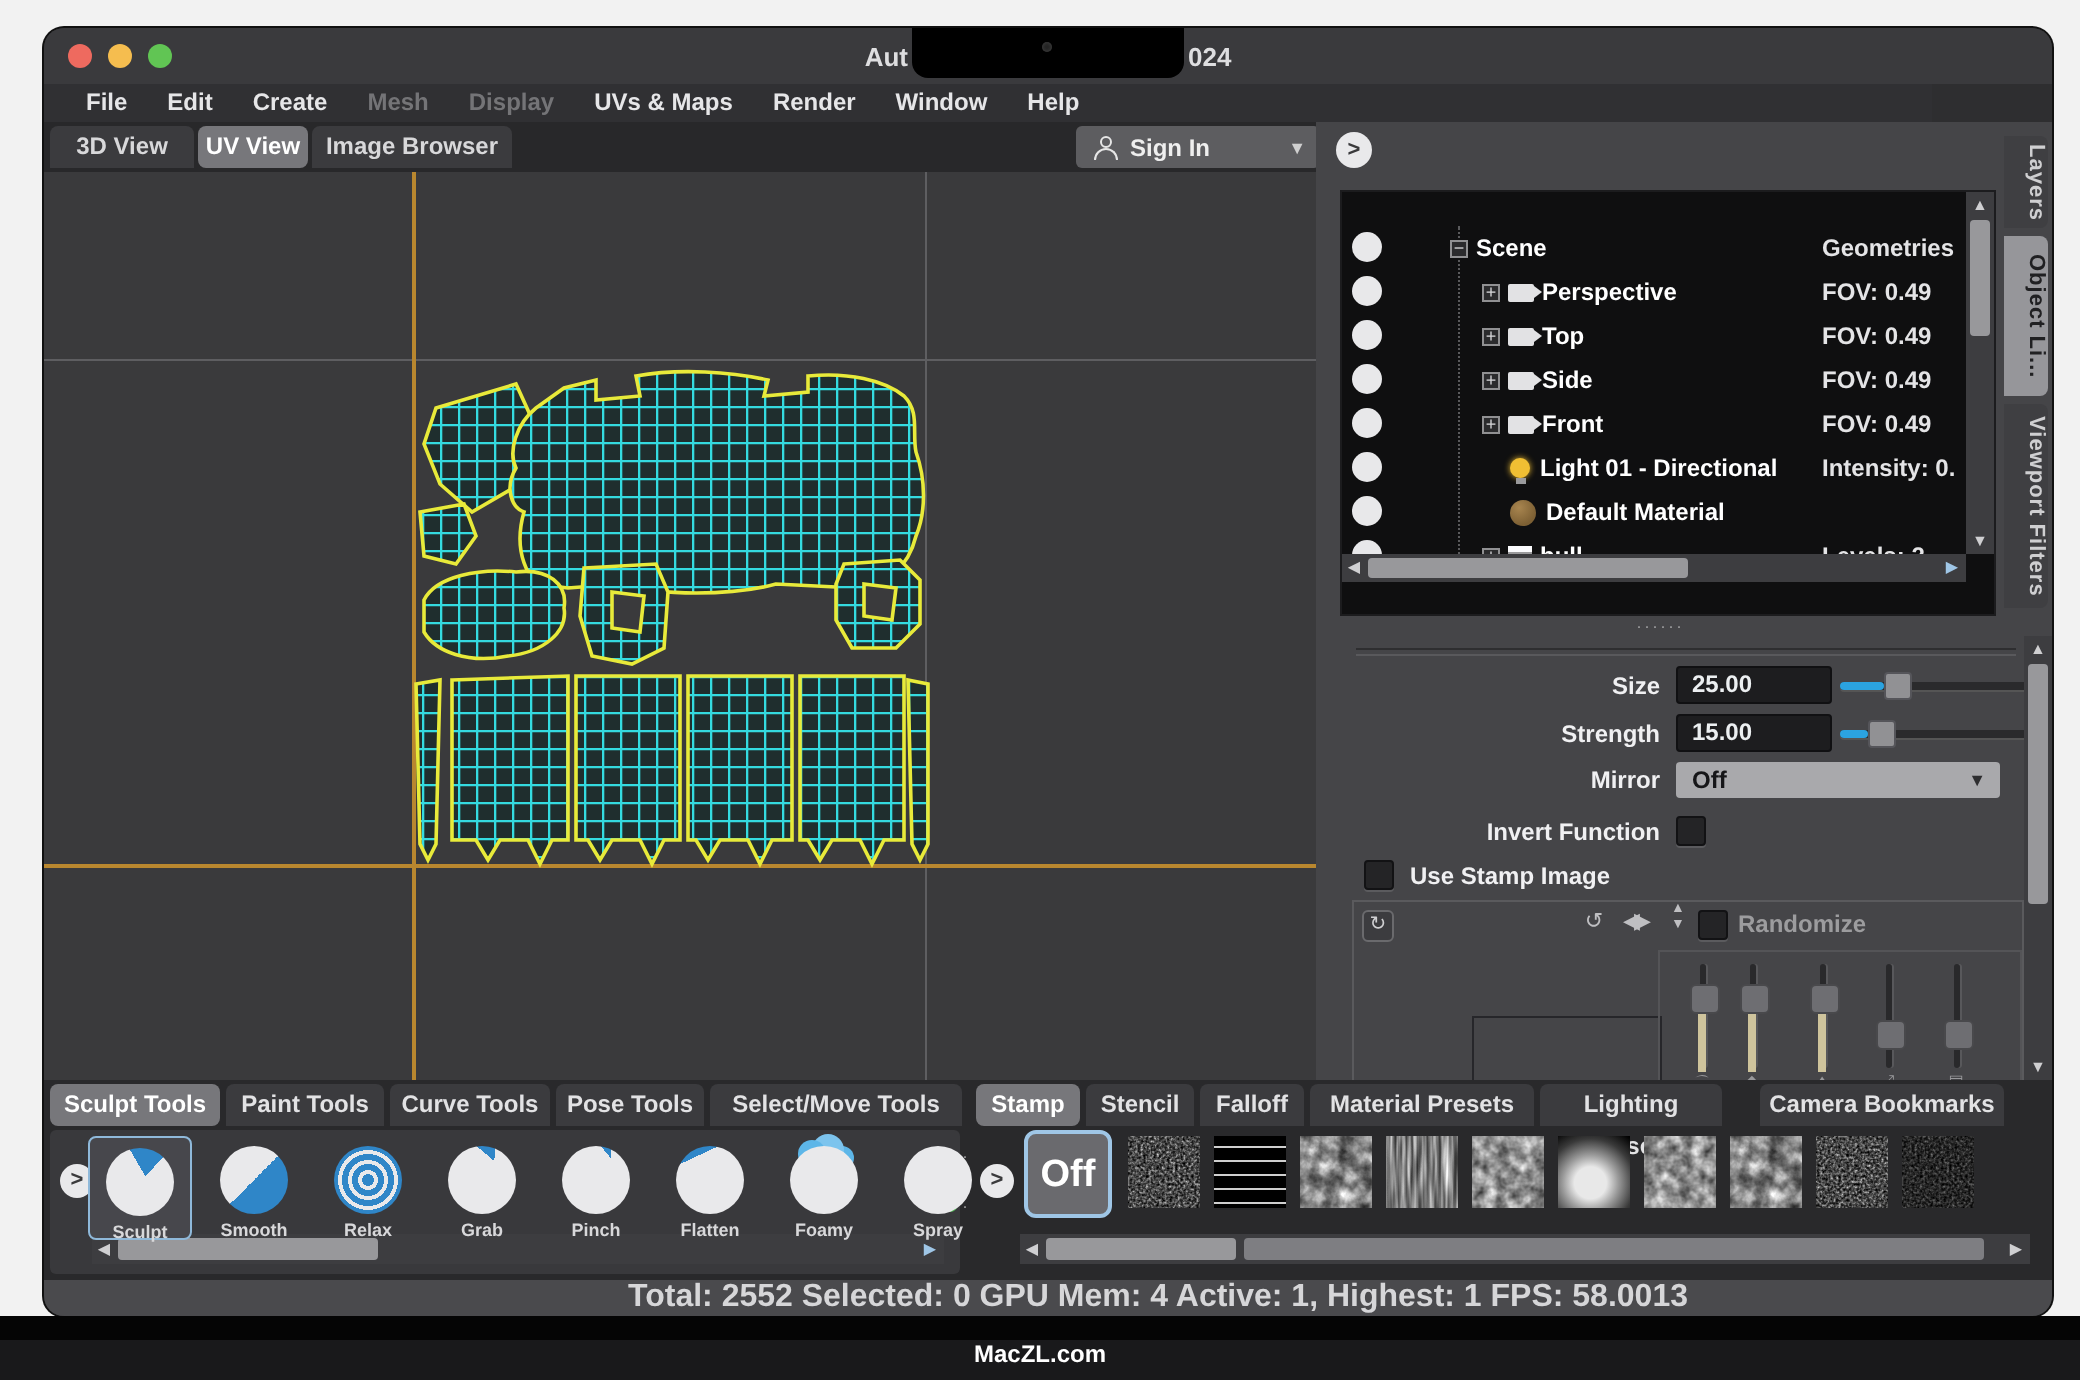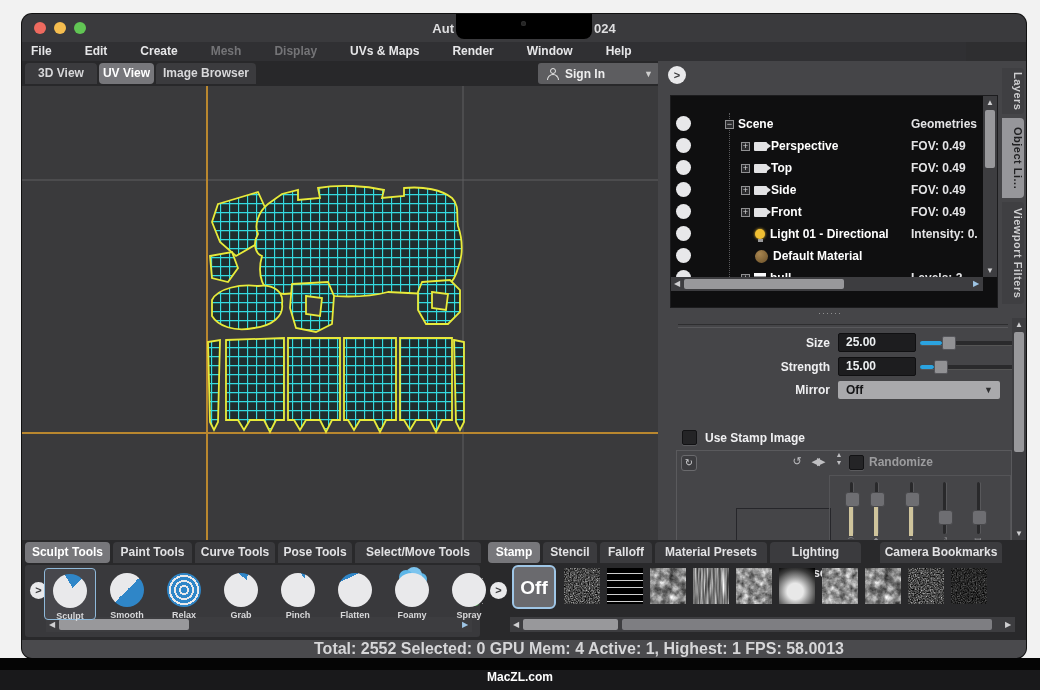--- a/index.html
+++ b/index.html
@@ -5,21 +5,21 @@
   html,body{margin:0;padding:0;}
   body{width:1040px;height:690px;position:relative;background:#f2f2f2;font-family:"Liberation Sans","DejaVu Sans",sans-serif;overflow:hidden;}
   .abs{position:absolute;}
   
   #window{left:22px;top:14px;width:1004px;height:644px;background:#2e2e30;border-radius:10px;overflow:hidden;box-shadow:0 0 0 1px #111;}
   #titlebar{left:0;top:0;width:1004px;height:28px;background:#3a3a3d;}
   .tl{width:12px;height:12px;border-radius:50%;top:8px;}
   #title-wrap{left:0;top:0;width:1004px;height:28px;display:flex;align-items:center;justify-content:center;gap:2px;color:#dedee0;font-size:13px;font-weight:700;text-align:right;}
   #notch{width:136px;height:25px;background:#000;border-radius:0 0 8px 8px;position:relative;top:-2px;}
   #notch .cam{position:absolute;left:50%;top:7px;width:5px;height:5px;margin-left:-3px;border-radius:50%;background:#222;box-shadow:0 0 2px #444 inset;}
-  #menubar{left:0;top:28px;width:944px;height:19px;background:#303033;display:flex;align-items:center;padding-left:0;box-sizing:border-box;gap:15px;}
+  #menubar{left:0;top:28px;width:944px;height:19px;background:#303033;display:flex;align-items:center;padding-left:12px;box-sizing:border-box;gap:2px;}
   .menu-item{color:#e6e6e8;font-size:12px;font-weight:700;padding:0 9px;line-height:19px;}
   .menu-item.disabled{color:#747477;}
   #tabband{left:0;top:47px;width:1004px;height:25px;background:#28282a;}
   .vtab{top:2px;height:21px;background:#3b3b3e;color:#d8d8da;font-size:12px;font-weight:700;line-height:21px;text-align:center;border-radius:4px 4px 0 0;}
   .vtab.active{background:#77777b;color:#fff;border-radius:4px;}
   
   #signin{left:516px;top:2px;width:122px;height:21px;background:#5d5d60;border-radius:3px;display:flex;align-items:center;gap:6px;padding-left:9px;box-sizing:border-box;}
   #signin .lbl{color:#eee;font-size:12px;font-weight:700;}
   #signin .dd{position:absolute;right:7px;color:#cfcfcf;font-size:9px;}
   .person{width:12px;height:12px;position:relative;}
@@ -268,20 +268,24 @@
     </div>
 
     <div class="abs" style="left:0;top:322px;display:flex;align-items:center;gap:8px">
       <span class="prop-label">Mirror</span>
       <span class="dropdown abs" style="left:180px;width:162px">
         <span>Off</span>
         <span class="dd">▼</span>
       </span>
     </div>
 
+    <div class="abs" style="left:0;top:347px;display:flex;align-items:center;gap:8px">
+      <span class="prop-label">Invert Function</span>
+      <span class="checkbox"></span>
+    </div>
 
     <div class="abs" style="left:24px;top:369px;display:flex;align-items:center;gap:8px">
       <span class="checkbox"></span>
       <span style="color:#f0f0f2;font-size:12px;font-weight:700">Use Stamp Image</span>
     </div>
 
     <div class="groupbox abs" style="left:18px;top:389px;width:334px;height:92px">
       <div class="mini-btn abs" style="left:4px;top:4px">↻</div>
       <div class="mini-ic abs" style="left:112px;top:3px">↺</div>
       <div class="mini-ic abs" style="left:132px;top:3px;letter-spacing:-3px">◀▶</div>

